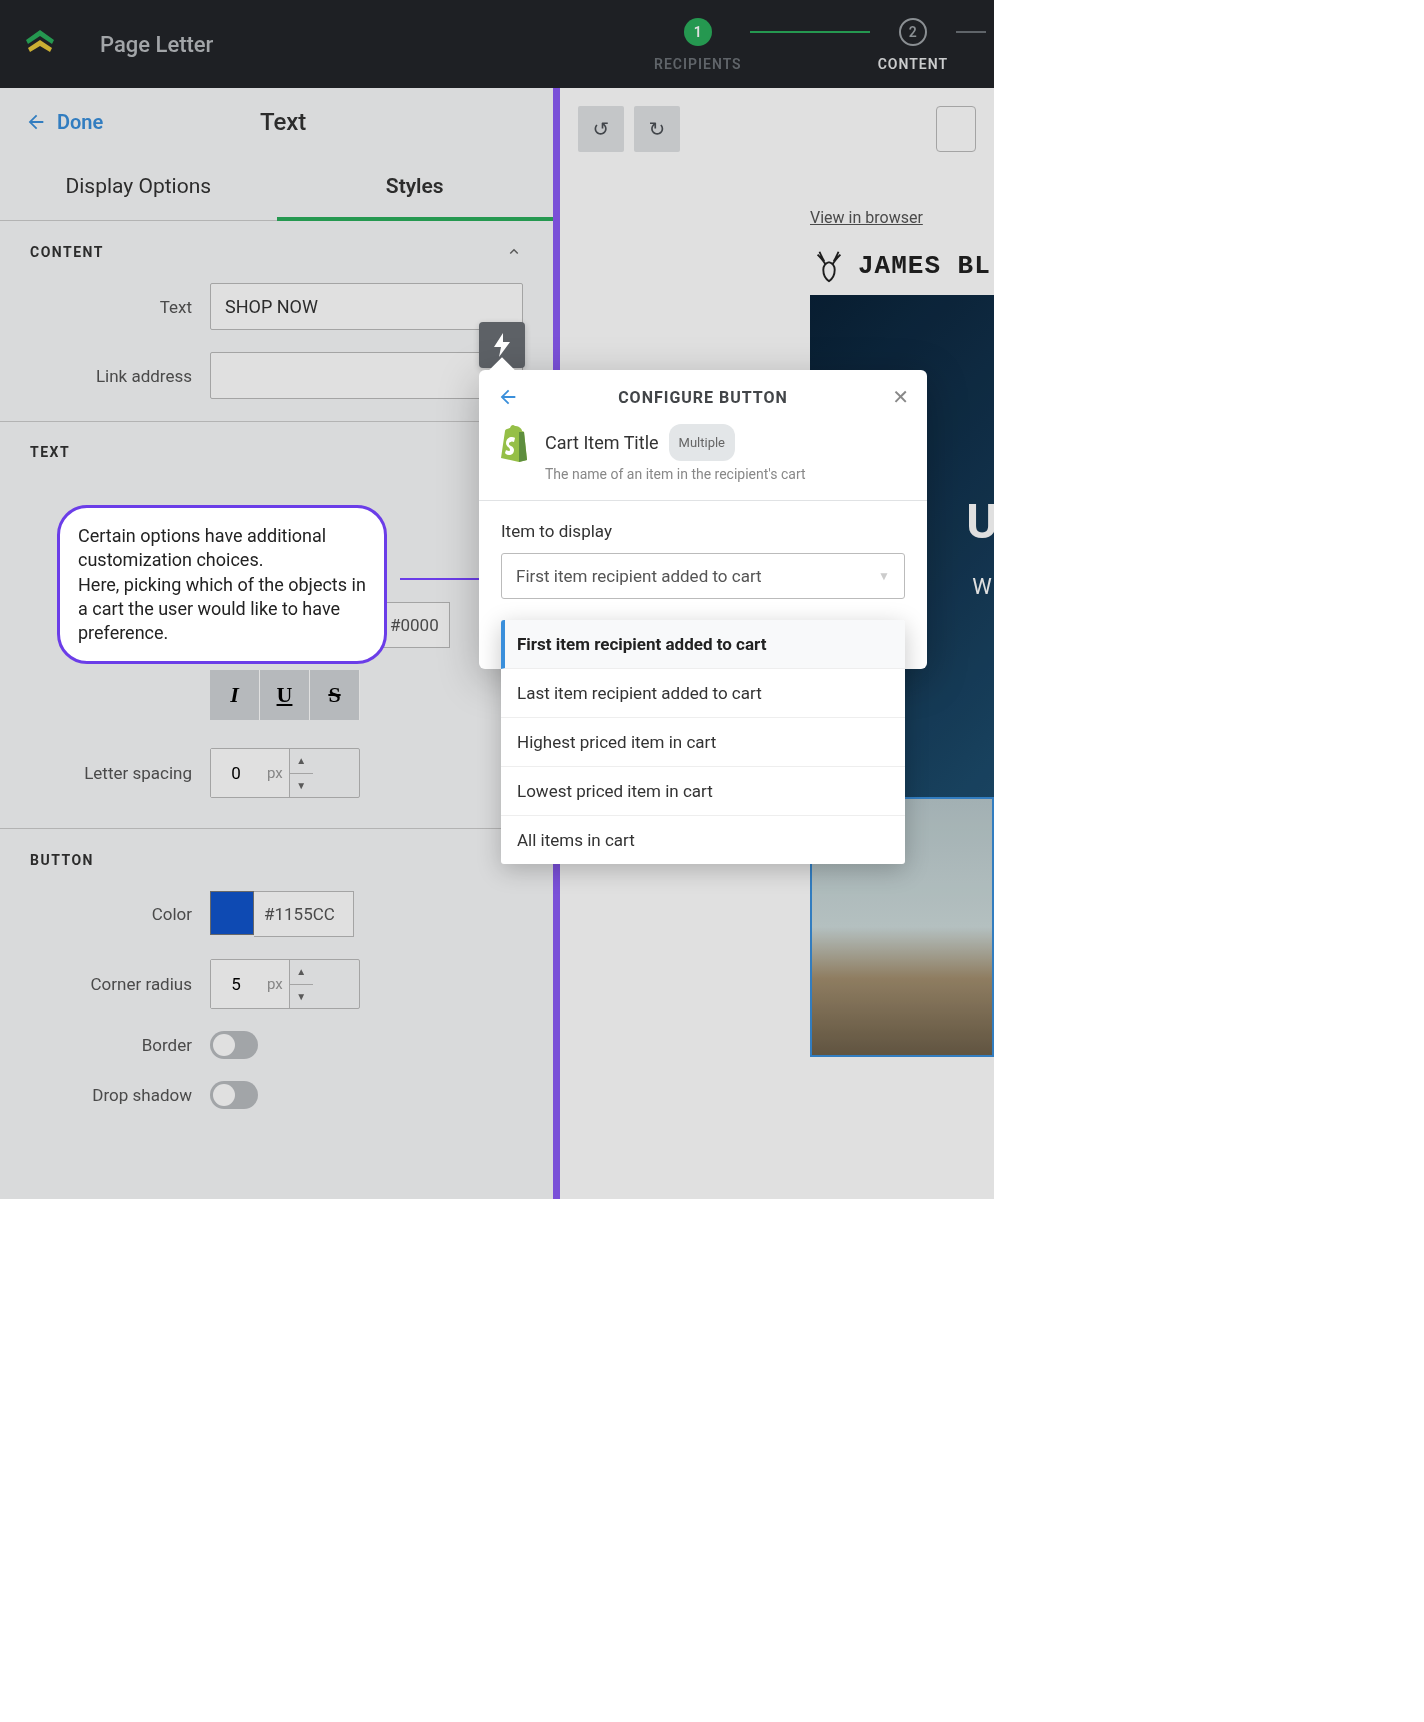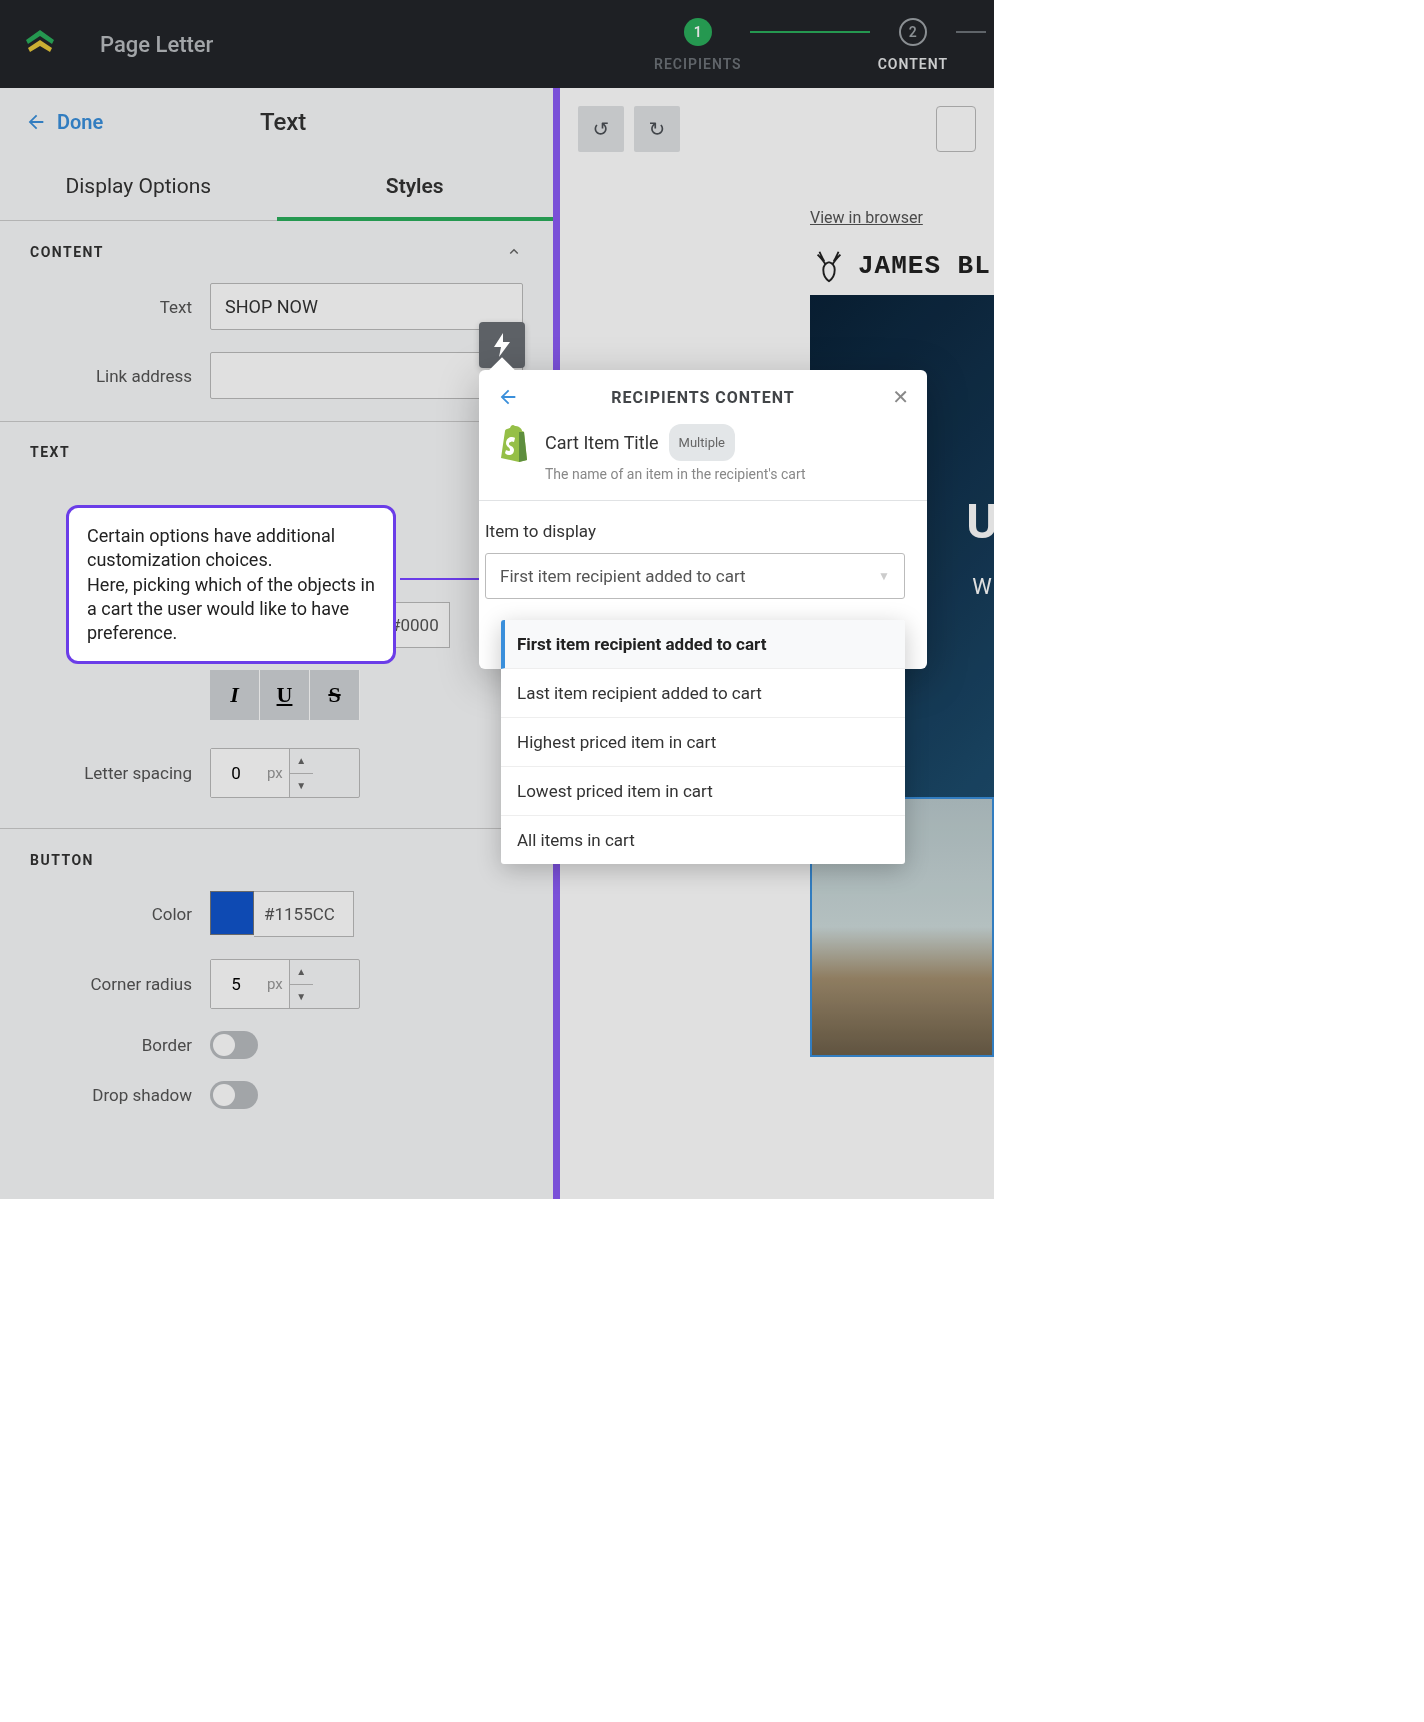--- a/index.html
+++ b/index.html
@@ -91,41 +91,41 @@
 .brand-name { font-family: Liberation Mono, monospace; font-weight: 700; font-size: 26px; letter-spacing: 1px; color: #222; }
 .hero { height: 502px; background: linear-gradient(135deg, #0a2238 0%, #153956 60%, #1d4d6e 100%); margin-top: 10px; display:flex; align-items:center; justify-content:flex-start; padding-left:160px; color:#fff; flex-direction:column; justify-content:center;}
 .hero .u { font-size: 48px; font-weight: 700; }
 .hero .w { font-size: 22px; margin-top: 24px; }
 .beach { height: 260px; background: linear-gradient(to bottom, #b9c9cc 0%, #cddbdb 50%, #a38f6f 70%, #6e604a 100%); border: 2px solid #3a8fdb; }
 
 
 .dim-overlay { position: absolute; inset: 0; background: rgba(0,0,0,0.12); pointer-events: none; }
 
 
-.callout { position: absolute; top: 505px; left: 66px; width: 330px; background: #fff; border: 3px solid #6b3de8; border-radius: 12px; padding: 16px 18px; font-size: 18px; line-height: 1.35; color: #222; z-index: 30; }
+.callout { position: absolute; top: 505px; left: 57px; width: 330px; background: #fff; border: 3px solid #6b3de8; border-radius: 30px; padding: 16px 18px; font-size: 18px; line-height: 1.35; color: #222; z-index: 30; }
 .callout-line { position: absolute; top: 578px; left: 400px; width: 110px; height: 2px; background: #6b3de8; z-index: 29; }
 
 
 .bolt-btn { position: absolute; top: 322px; left: 479px; width: 46px; height: 46px; background: #5d6166; border-radius: 4px; display: flex; align-items: center; justify-content: center; color: #fff; font-size: 22px; z-index: 40; box-shadow: 0 2px 6px rgba(0,0,0,0.2); }
 
 
 .popover { position: absolute; top: 370px; left: 479px; width: 448px; background: #fff; border-radius: 6px; box-shadow: 0 10px 40px rgba(0,0,0,0.25); z-index: 50; padding-bottom: 70px; }
 .popover::before { content: ""; position: absolute; top: -9px; left: 14px; width: 18px; height: 18px; background: #fff; transform: rotate(45deg); }
 .pop-header { display: flex; align-items: center; padding: 16px 18px; position: relative; }
 .pop-back { color: #3a8fdb; cursor: pointer; width:26px; display:flex; align-items:center; margin-right: 10px;}
 .pop-title { flex: 1; text-align: center; font-size: 16px; font-weight: 700; letter-spacing: 1px; color: #424548; margin-left:-36px;}
 .pop-close { color: #888; font-size: 20px; cursor: pointer; position:absolute; right:18px; }
 .pop-meta { display: flex; padding: 0 18px 18px 18px; gap: 14px; align-items: flex-start; }
 .shopify-icon { width: 34px; height: 38px; }
 .pop-meta-text { flex: 1; }
 .pop-meta-title { font-size: 18px; color: #333; display: flex; align-items: center; gap: 10px; }
 .pill { background: #e3e6e8; color: #666; font-size: 13px; padding: 11px 10px; border-radius: 12px; }
 .pop-meta-desc { font-size: 14px; color: #888; margin-top: 5px; }
 .pop-divider { height: 1px; background: #e0e2e4; }
-.pop-body { padding: 20px 22px 0 6px; }
+.pop-body { padding: 20px 22px 0 22px; }
 .pop-label { font-size: 17px; color: #333; margin-bottom: 12px; }
 .pop-select { border: 1px solid #bbb; border-radius: 3px; padding: 12px 14px; display: flex; justify-content: space-between; align-items: center; font-size: 17px; color: #555; cursor: pointer; background:#fff; }
 .pop-select .caret { color: #ccc; font-size: 12px; }
 
 
 .dropdown { position: absolute; top: 620px; left: 501px; width: 404px; background: #fff; border-radius: 3px; box-shadow: 0 6px 24px rgba(0,0,0,0.22); z-index: 60; overflow: hidden; }
 .dd-item { padding: 14px 16px; font-size: 17px; color: #333; border-bottom: 1px solid #eee; cursor: pointer; }
 .dd-item:last-child { border-bottom: none; }
 .dd-item.selected { background: #f8f9fa; font-weight: 700; color: #222; border-left: 4px solid #3a8fdb; padding-left: 12px; }
 
@@ -298,21 +298,21 @@
     </svg>
 </div>
 
 <div class="popover">
   <div class="pop-header">
     <div class="pop-back">
       <svg width="22" height="22" viewBox="0 0 24 24">
           <path d="M20 11H7.8l5.6-5.6L12 4l-8 8 8 8 1.4-1.4L7.8 13H20z" fill="#3a8fdb"></path>
         </svg>
     </div>
-    <div class="pop-title">RECIPIENTS CONTENT</div>
+    <div class="pop-title">CONFIGURE BUTTON</div>
     <div class="pop-close">✕</div>
   </div>
   <div class="pop-meta">
     <svg class="shopify-icon" viewBox="0 0 34 38">
       <path d="M27 8 C27 8 26 7 25 7 C25 6 24 4 22 3 C21 2 19 2 18 2 C16 0 14 1 13 4 C12 4 11 5 10 5 C9 5 8 6 8 7 L4 34 L22 38 L30 36 Z" fill="#95bf47"></path>
       <path d="M22 38 L30 36 L27 8 C27 8 25 8 22 8 Z" fill="#5e8e3e"></path>
       <path d="M18 14 L17 18 C16 18 15 17 14 18 C12 18 12 19 12 20 C12 22 17 22 17 26 C17 29 15 31 12 31 C9 31 8 29 8 29 L9 26 C9 26 11 27 12 27 C13 27 13 26 13 26 C13 23 9 23 9 19 C9 16 11 13 15 13 C17 13 18 14 18 14" fill="#fff"></path>
     </svg>
     <div class="pop-meta-text">
       <div class="pop-meta-title">

